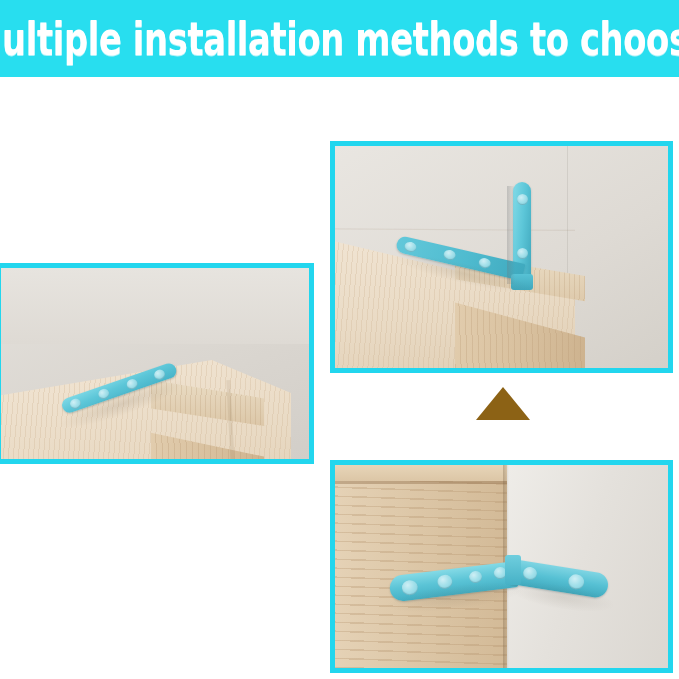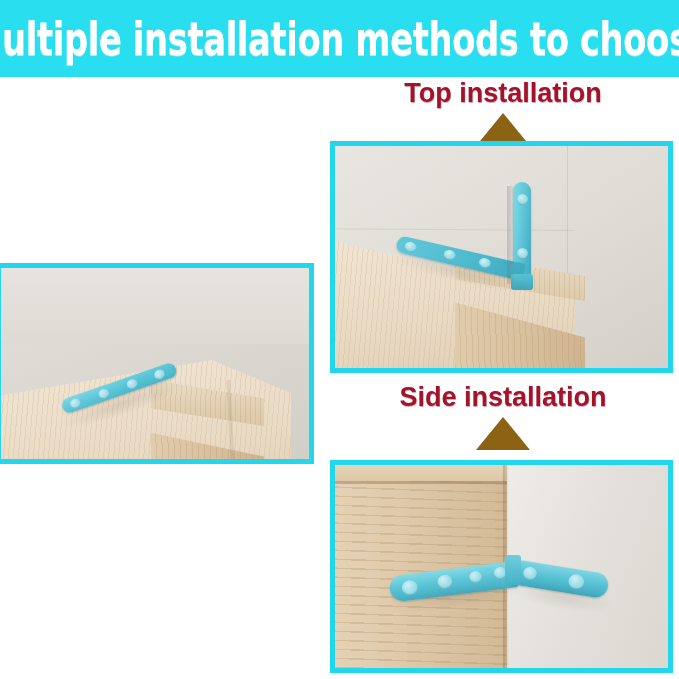--- a/index.html
+++ b/index.html
@@ -169,27 +169,22 @@
 </head>
 <body>
 
 <div id="page">
 
   <div class="title-banner">
     <div class="title-text">Multiple installation methods to choose</div>
   </div>
 
 
-  <div class="label-block" id="label-top">
-    <div class="label-text">Top installation</div>
-    <div class="label-arrow"></div>
-  </div>
 
   <div class="label-block" id="label-side">
-    <div class="label-text">Side installation</div>
     <div class="label-arrow"></div>
   </div>
 
   <div class="photo-panel" id="panel-concealed">
     <div class="scene">
 
       <div class="wall" style="left:0; top:0; width:100%; height:100%;"></div>
       <div class="wall-soft" style="left:0; top:0; width:100%; height:40%; background:linear-gradient(180deg,#E7E4DF 0%,#DEDAD4 100%);"></div>
 
       <div class="wood-top" style="left:-40px; top:92px; width:330px; height:150px;

